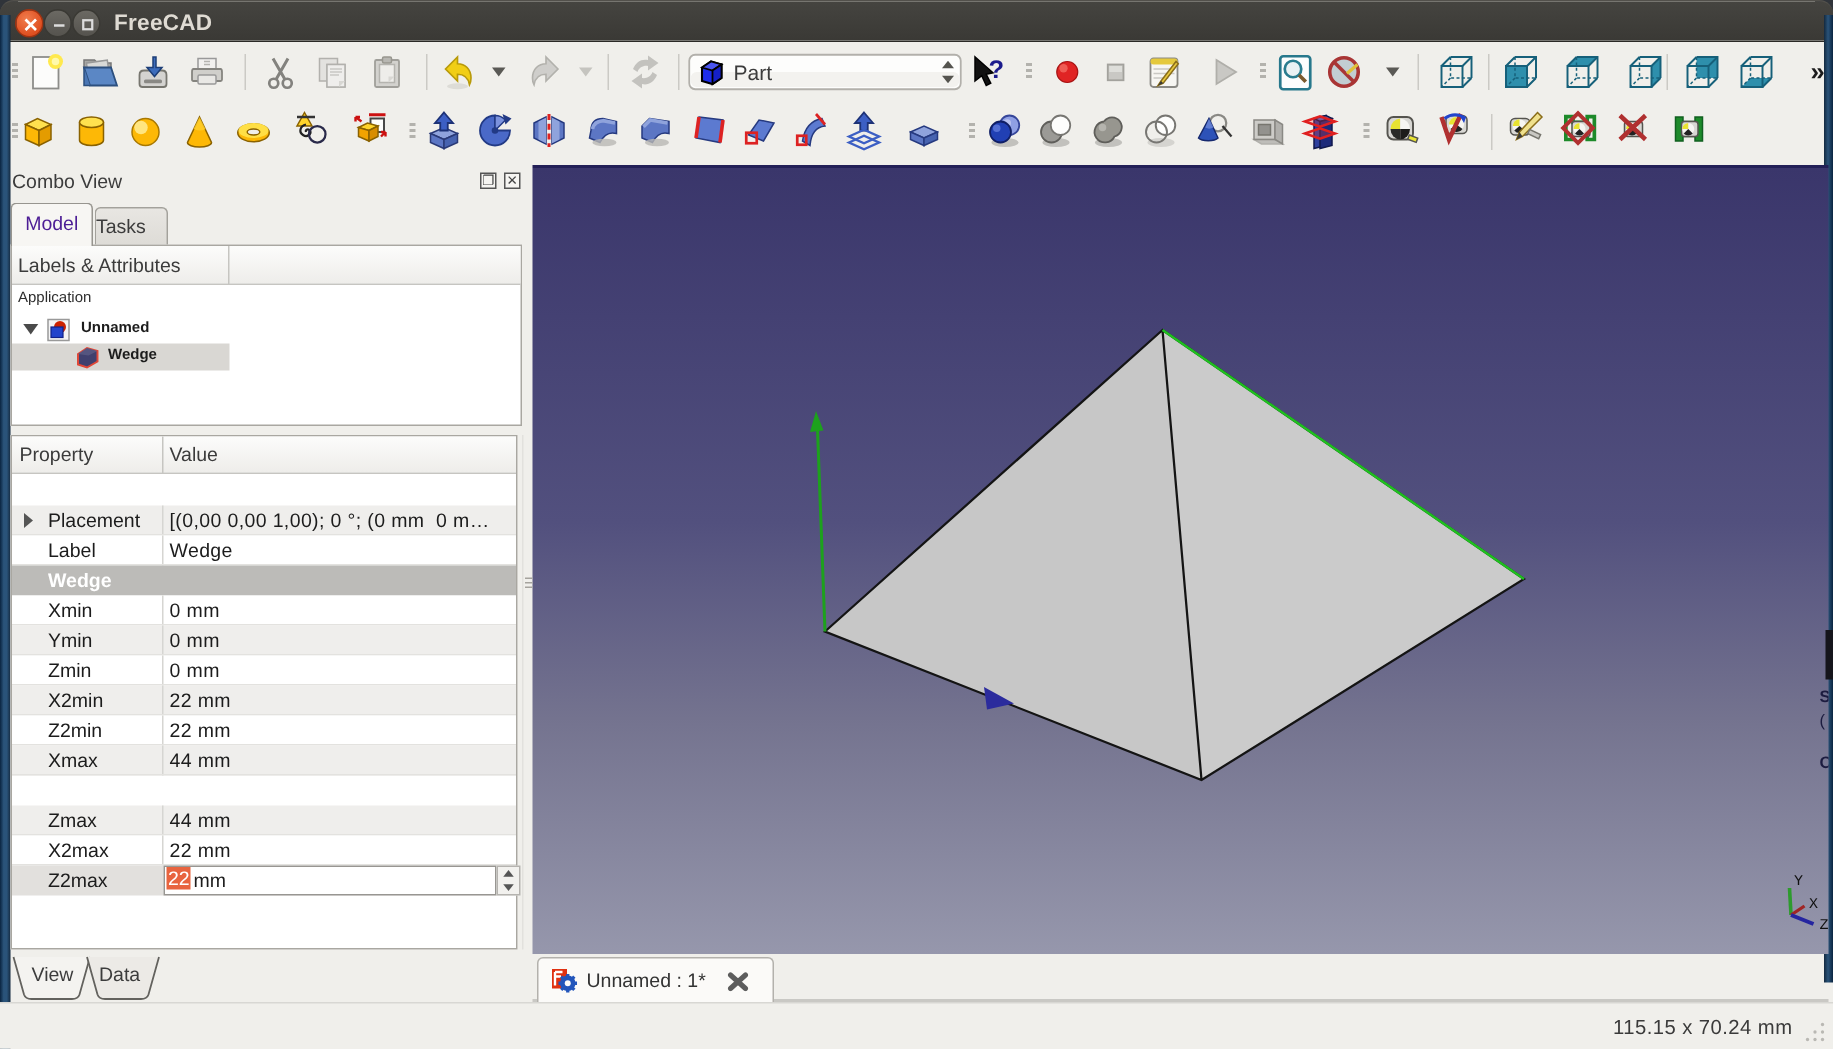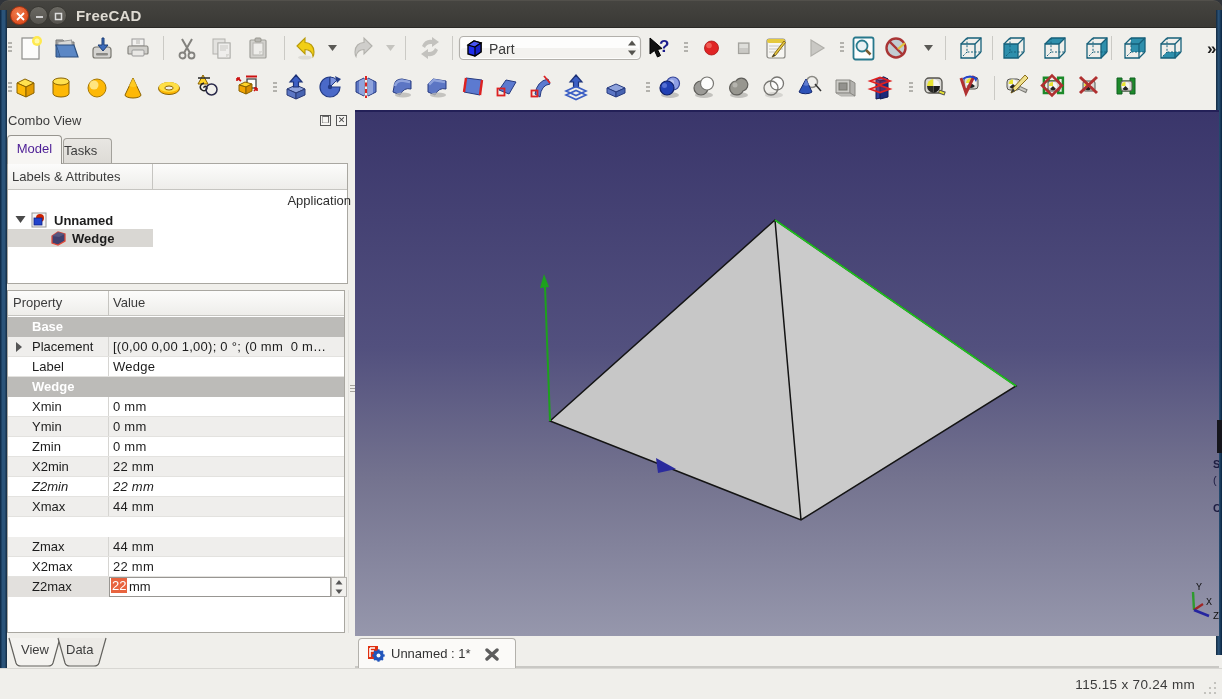--- a/index.html
+++ b/index.html
@@ -18,21 +18,21 @@
 #row2 { left:7px; top:68px; width:1211px; height:42px; }
 #viewport { left:355px; top:110px; width:864px; height:526px; background:linear-gradient(#3a366b,#52507e 45%,#74738f 70%,#9697ac); border-top:2px solid #232057; }
 #panel { left:7px; top:110px; width:348px; height:560px; }
 #combotitle { left:1px; top:3px; font-size:13px; color:#3c3c3c; }
 .winicon { position:absolute; top:5px; width:11px; height:11px; border:1px solid #555; background:#f6f5f2; font-size:9px; line-height:9px; text-align:center; color:#444; }
 #tabModel { left:0px; top:25px; width:55px; height:29px; background:#f7f6f3; border:1px solid #97958f; border-bottom:none; border-radius:4px 4px 0 0; font-size:13px; color:#4c1d95; text-align:center; padding-top:5px; z-index:3; }
 #tabTasks { left:56px; top:28px; width:49px; height:26px; background:linear-gradient(#e8e6e2,#dddbd6); border:1px solid #a3a19b; border-bottom:none; border-radius:4px 4px 0 0; font-size:13px; color:#3c3c3c; text-align:left; padding-top:4px; z-index:1; }
 #modelpane { left:0px; top:53px; width:341px; height:121px; background:#fff; border:1px solid #a9a7a1; z-index:2; }
 #treeheader { left:0px; top:0px; width:339px; height:26px; background:linear-gradient(#fcfcfb,#eeedea); border-bottom:1px solid #c6c5c1; }
 #treeheadercell { left:0; top:0; width:145px; height:26px; border-right:1px solid #c6c5c1; font-size:13px; color:#3b3b3b; padding:5px 0 0 4px; }
-.treerow { position:absolute; left:0; width:339px; height:17px; font-size:13px; color:#2e2e2e;text-align:right; }
+.treerow { position:absolute; left:0; width:339px; height:17px; font-size:10px; color:#2e2e2e; }
 #wedgesel { left:0; top:65px; width:145px; height:18px; background:#d9d7d3; }
 #splitter { left:0; top:173px; width:348px; height:7px; }
 #proptable { left:0px; top:180px; width:338px; height:343px; background:#fff; border:1px solid #a9a7a1; }
 #propheader { left:0; top:0; width:336px; height:25px; background:linear-gradient(#fcfcfb,#eeedea); border-bottom:1px solid #c6c5c1; font-size:13px; color:#3b3b3b; }
 .prow { position:absolute; left:0; width:336px; height:20px; font-size:13px; color:#1c1c1c; }
 .prow .pn { position:absolute; left:24px; top:2px; }
 .prow .pv { position:absolute; left:105px; top:2px; letter-spacing:0.25px; }
 .grp { background:#bcbbb8; color:#fff; font-weight:bold; }
 .altA { background:#ffffff; }
 .altB { background:#efeeec; }
@@ -500,23 +500,20 @@
           <rect x="172" y="3" width="2" height="2"></rect>
           <rect x="176" y="3" width="2" height="2"></rect>
         </g>
       </svg></div>
   <div class="abs" id="proptable">
     <div class="abs" id="propheader">
       <span style="position:absolute;left:5px;top:4px;">Property</span>
       <span style="position:absolute;left:105px;top:4px;">Value</span>
       <div style="position:absolute;left:100px;top:0;width:1px;height:25px;background:#c6c5c1;"></div>
     </div>
-    <div class="prow grp" style="top:26px;">
-        <span class="pn">Base</span>
-      </div>
     <div class="prow altB" style="top:46px;">
         <svg style="position:absolute;left:7px;top:5px;" width="8" height="10">
           <path d="M1 0 L7 5 L1 10 Z" fill="#555"></path>
         </svg>
         <span class="pn">Placement</span>
         <div class="cdiv"></div>
         <span class="pv">[(0,00 0,00 1,00); 0 °; (0 mm&nbsp; 0 m…</span>
         <div class="rline"></div>
       </div>
     <div class="prow altA" style="top:66px;">
@@ -545,21 +542,21 @@
         <div class="cdiv"></div>
         <span class="pv">0 mm</span>
         <div class="rline"></div>
       </div>
     <div class="prow altB" style="top:166px;">
         <span class="pn">X2min</span>
         <div class="cdiv"></div>
         <span class="pv">22 mm</span>
         <div class="rline"></div>
       </div>
-    <div class="prow altA" style="top:186px;font-style:italic;">
+    <div class="prow altA" style="top:186px;">
         <span class="pn">Z2min</span>
         <div class="cdiv"></div>
         <span class="pv">22 mm</span>
         <div class="rline"></div>
       </div>
     <div class="prow altB" style="top:206px;">
         <span class="pn">Xmax</span>
         <div class="cdiv"></div>
         <span class="pv">44 mm</span>
         <div class="rline"></div>

